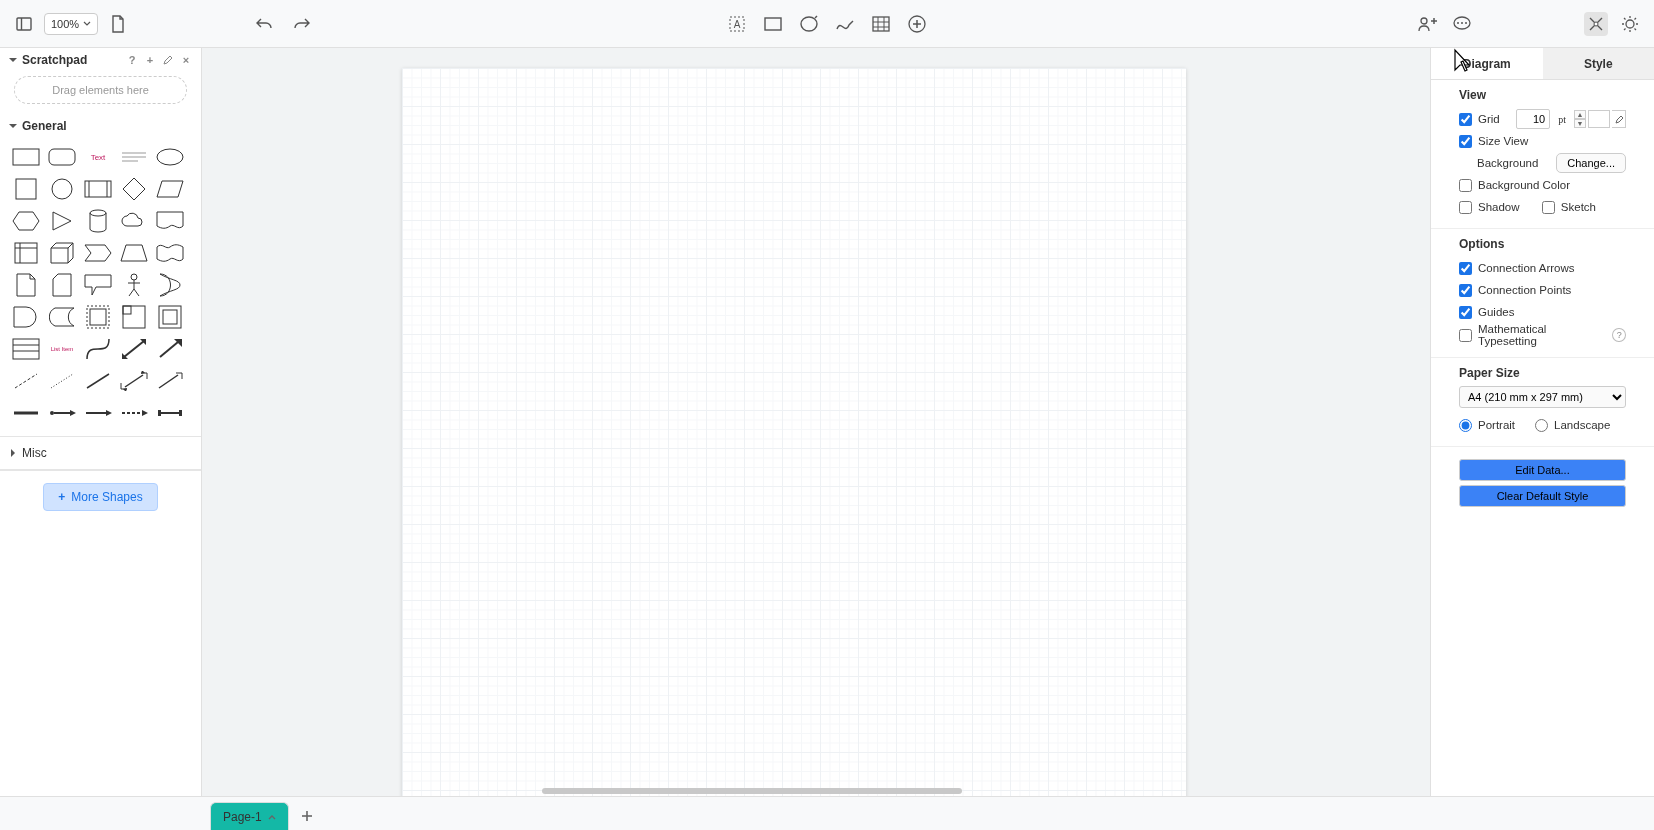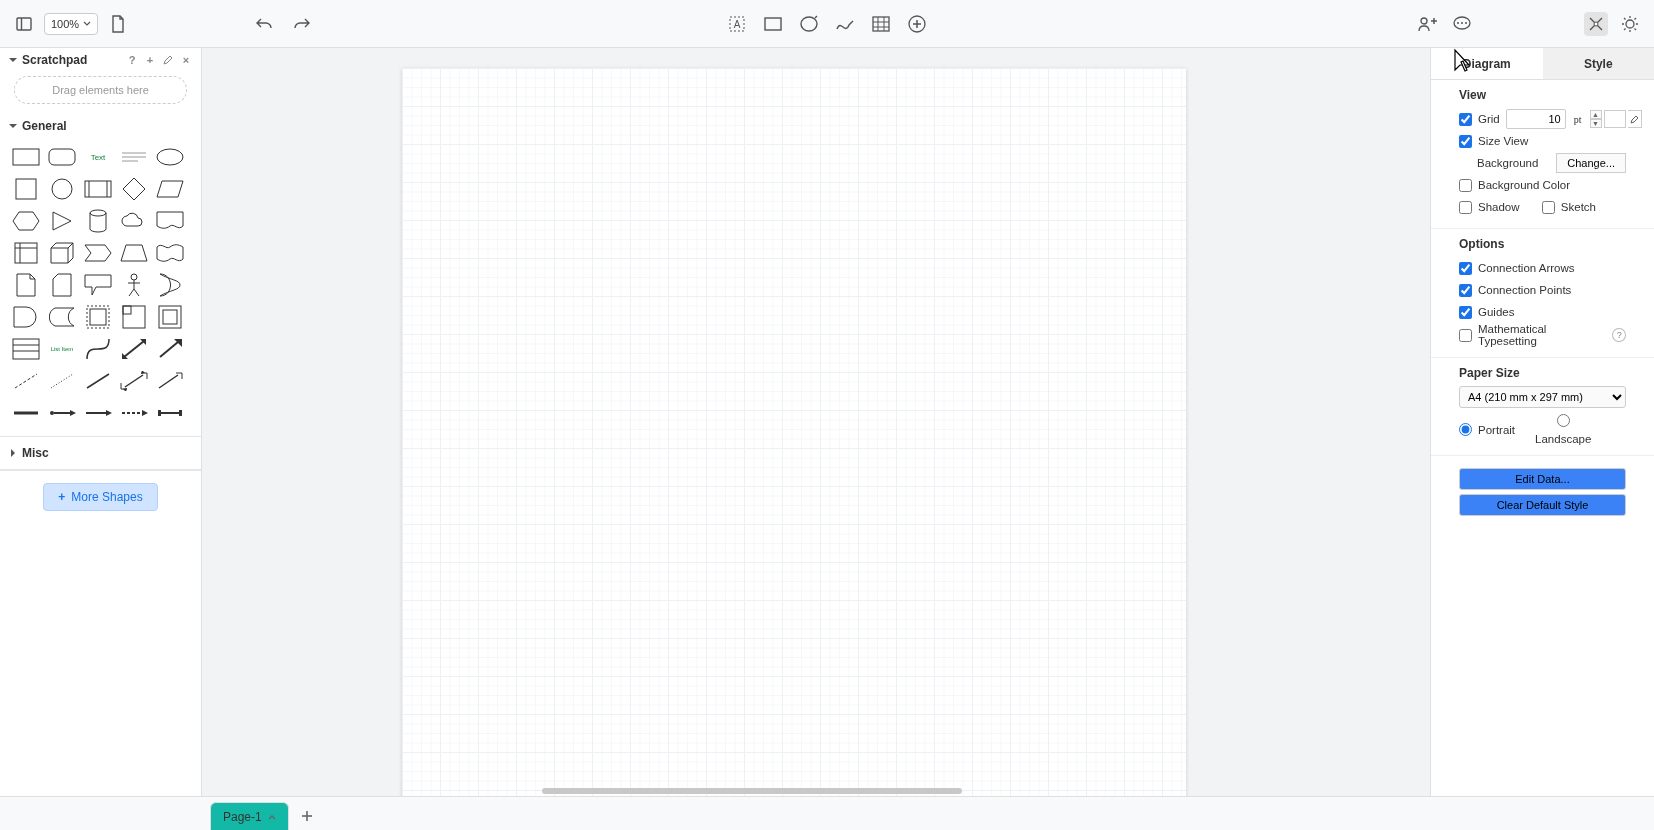--- a/index.html
+++ b/index.html
@@ -23,23 +23,23 @@
   
   .search-wrap { padding: 12px 8px 8px; }
   .search-input { width:100%; height:28px; border:1px solid #d0d0d0; border-radius:14px; padding:0 26px 0 10px; font-size:12px; background:#fff; }
   .search-icon-pos { position:relative; }
   .search-icon-pos svg { position:absolute; right:10px; top:7px; }
   .section-hdr { height:24px; display:flex; align-items:center; padding:0 8px; font-weight:600; font-size:12px; cursor:pointer; gap:4px; }
   .section-hdr .spacer { flex:1; }
   .section-hdr .mini { width:14px; height:14px; display:flex; align-items:center; justify-content:center; color:#888; font-size:11px; }
   .scratch-drop { margin:4px 14px 10px; height:28px; border:1px dashed #ccc; border-radius:14px; display:flex; align-items:center; justify-content:center; color:#999; font-size:11px; }
   .shapes-grid { padding:6px 10px 10px; display:grid; grid-template-columns: repeat(5, 32px); gap:6px 4px; }
-  .shape-cell { width:32px; height:26px; display:flex; align-items:center; justify-content:center; color:#15803d; }
+  .shape-cell { width:32px; height:26px; display:flex; align-items:center; justify-content:center; color:#be185d; }
   .divider { height:1px; background:#e5e5e5; }
-  .collapsed-hdr { height:32px; display:flex; align-items:center; padding:0 8px; font-weight:700; font-size:12px; gap:4px; }
+  .collapsed-hdr { height:32px; display:flex; align-items:center; padding:0 8px; font-weight:400; font-size:12px; gap:4px; }
   .more-shapes { margin:12px auto; background:#d0e3ff; border:1px solid #b0d0ff; color:#1a73e8; padding:6px 14px; border-radius:4px; font-size:12px; display:flex; align-items:center; gap:6px; width:fit-content; }
 
   
   .page { position:absolute; left:200px; top:20px; width:784px; height:1100px; background:#fff; box-shadow:0 1px 4px rgba(0,0,0,0.15);
     background-image:
       linear-gradient(#eef1f4 1px, transparent 1px),
       linear-gradient(90deg, #eef1f4 1px, transparent 1px),
       linear-gradient(#f5f7f9 1px, transparent 1px),
       linear-gradient(90deg, #f5f7f9 1px, transparent 1px);
     background-size: 38px 38px, 38px 38px, 9.5px 9.5px, 9.5px 9.5px;
@@ -49,26 +49,26 @@
   
   .tabs { display:flex; height:32px; border-bottom:1px solid #e0e0e0; }
   .tab { flex:1; display:flex; align-items:center; justify-content:center; font-size:12px; font-weight:600; background:#f0f0f0; }
   .tab.active { background:#fff; }
   .rp-section { padding:8px 28px 10px; border-bottom:1px solid #eee; }
   .rp-title { font-weight:600; margin-bottom:6px; font-size:12px; }
   .rp-row { display:flex; align-items:center; gap:6px; min-height:22px; font-size:11.5px; }
   .rp-row label { display:flex; align-items:center; gap:6px; }
   .rp-row input[type=checkbox], .rp-row input[type=radio] { accent-color:#1a73e8; }
   .grid-val { margin-left:auto; display:flex; align-items:center; gap:2px; }
-  .grid-input { width:60px; height:20px; border:1px solid #ccc; border-radius:2px; font-size:11px; text-align:right; padding-right:4px; }
+  .grid-input { width:34px; height:20px; border:1px solid #ccc; border-radius:2px; font-size:11px; text-align:right; padding-right:4px; }
   .spin { width:12px; display:flex; flex-direction:column; }
   .spin div { height:9px; border:1px solid #ccc; font-size:7px; display:flex; align-items:center; justify-content:center; color:#666; background:#fafafa;}
   .swatch { width:22px; height:18px; border:1px solid #ccc; background:#fff; }
   .pencil { width:14px; height:18px; border:1px solid #ccc; border-left:none; display:flex;align-items:center;justify-content:center;}
-  .change-btn { margin-left:auto; height:20px; padding:0 10px; border:1px solid #ccc; border-radius:0; background:#fafafa; font-size:11px; }
+  .change-btn { margin-left:auto; height:20px; padding:0 10px; border:1px solid #ccc; border-radius:5px; background:#fafafa; font-size:11px; }
   .paper-sel { width:100%; height:22px; border:1px solid #ccc; border-radius:3px; background:#fafafa; font-size:11px; padding:0 4px; }
   .full-btn { width:100%; height:22px; border:1px solid #ccc; border-radius:3px; background:#3b82f6; font-size:11px; margin-top:4px; }
   .help-ic { width:14px;height:14px;border:1px solid #bbb;border-radius:50%;display:inline-flex;align-items:center;justify-content:center;font-size:9px;color:#888; margin-left:4px;}
 
   
   .pages-bar { height:34px; background:#f8f9fa; border-top:1px solid #e0e0e0; display:flex; align-items:flex-end; padding-left:210px; }
   .page-tab { height:28px; padding:0 12px; border:1px solid #ddd; border-bottom:none; border-radius:6px 6px 0 0; background:#14b8a6; display:flex; align-items:center; gap:6px; font-size:12px; margin-right:4px;}
   .page-add { width:28px; height:28px; display:flex; align-items:center; justify-content:center; color:#666; }
 
   .cursor-img { position:absolute; pointer-events:none; }
@@ -594,21 +594,21 @@
     <div class="rp-section">
       <div class="rp-title">Paper Size</div>
       <select class="paper-sel">
         <option>A4 (210 mm x 297 mm)</option>
       </select>
       <div class="rp-row" style="margin-top:6px;">
         <label>
             <input type="radio" name="orient" checked="" style="">
             <span>Portrait</span>
           </label>
-        <label style="margin-left:14px;flex-direction:column;">
+        <label style="margin-left:14px;">
             <input type="radio" name="orient" style="">
             <span>Landscape</span>
           </label>
       </div>
     </div>
 
     <div class="rp-section" style="border-bottom:none;">
       <button class="full-btn">Edit Data...</button>
       <button class="full-btn">Clear Default Style</button>
     </div>

